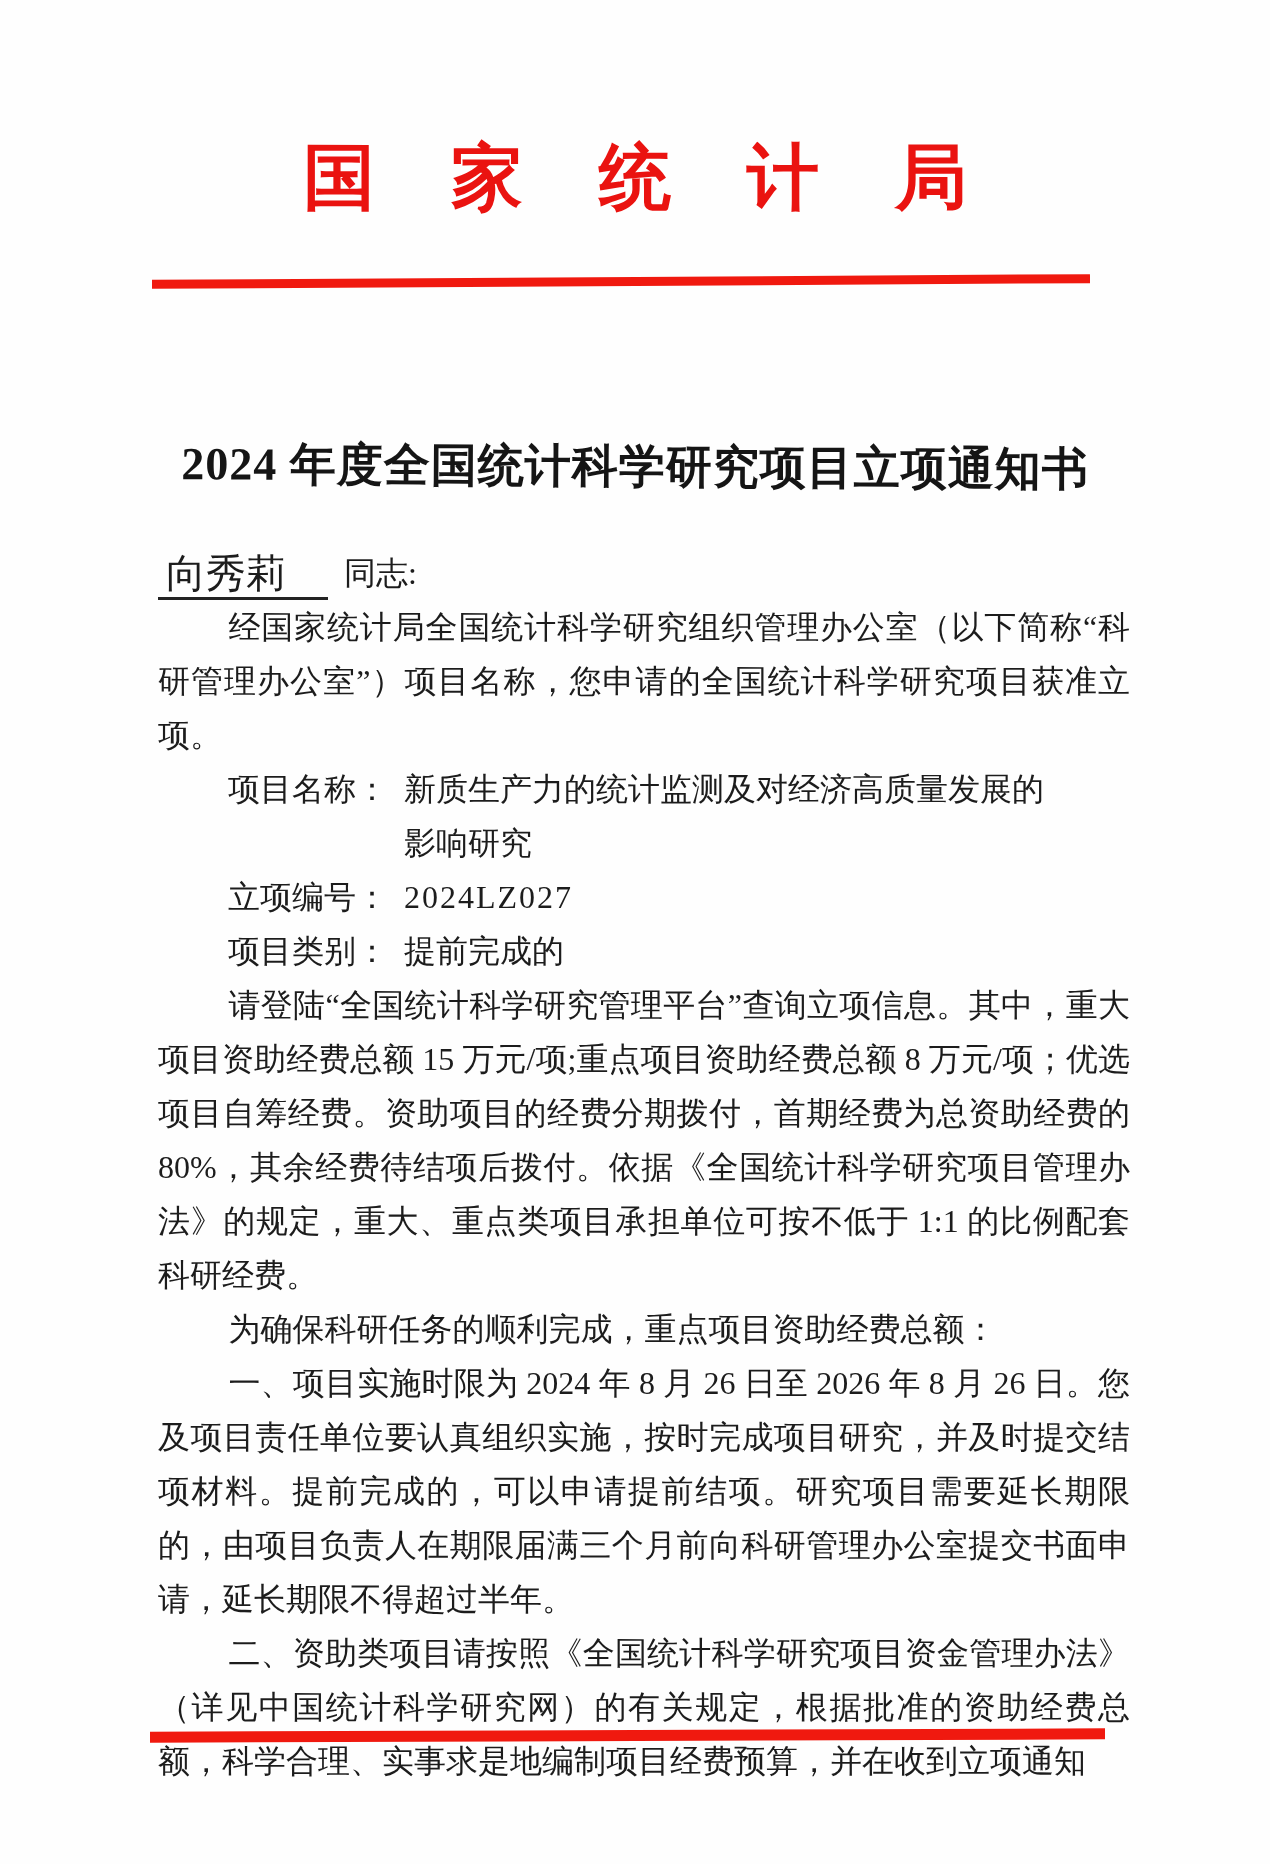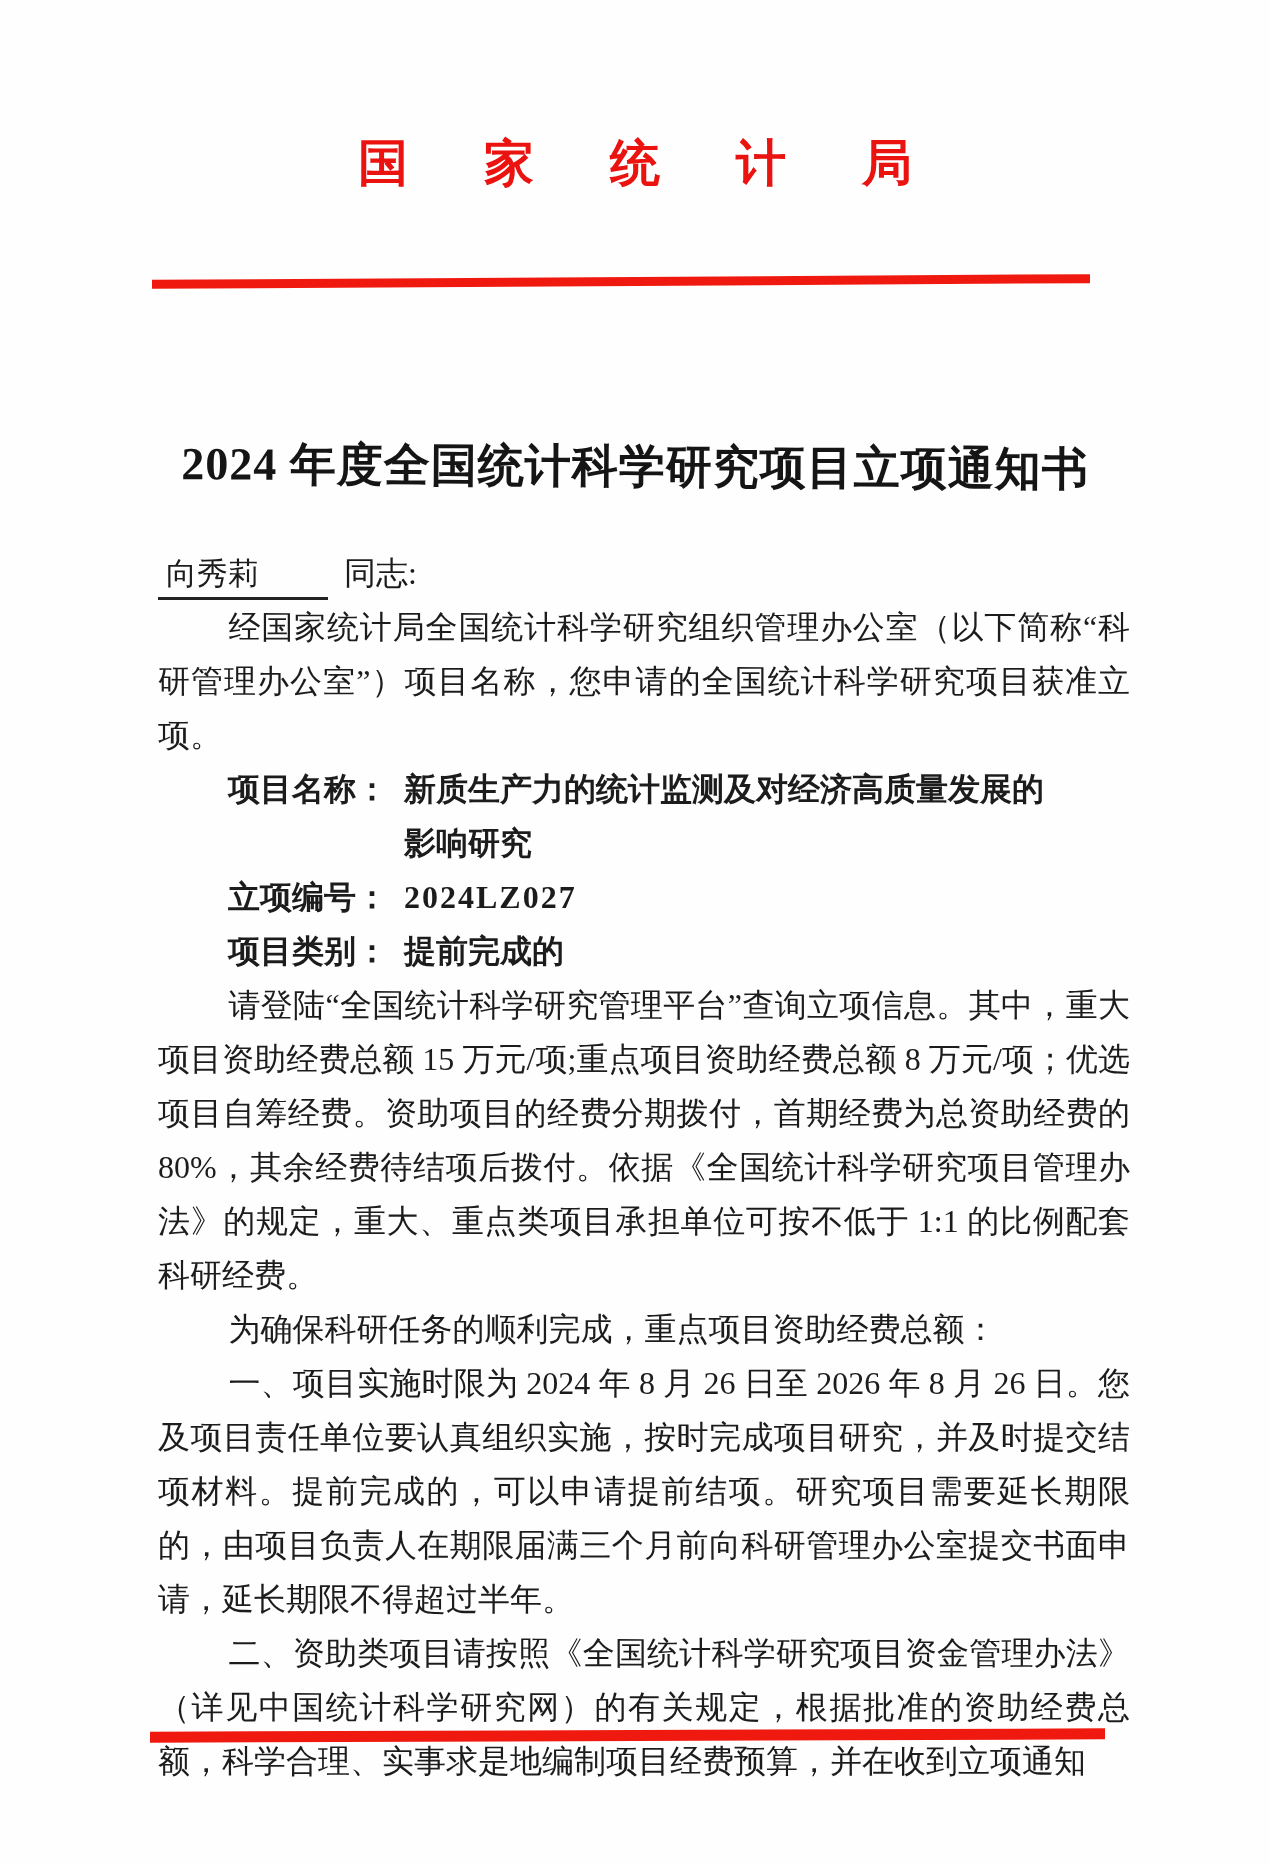--- a/index.html
+++ b/index.html
@@ -17,21 +17,21 @@
     color: #1c1c1c;
   }
   
   .masthead {
     position: absolute;
     top: 130px;
     left: 0;
     width: 100%;
     box-sizing: border-box;
     text-align: center;
-    font-size: 50px;
+    font-size: 72px;
     font-weight: bold;
     color: #ea1310;
     letter-spacing: 76px;
     padding-left: 76px;
     white-space: nowrap;
   }
   
   .rule {
     position: absolute;
     background: #f0190f;
@@ -75,36 +75,35 @@
     color: #1c1c1c;
   }
   .salutation {
     white-space: nowrap;
   }
   .recipient-name {
     display: inline-block;
     min-width: 152px;
     border-bottom: 3px solid #232323;
     padding: 0 10px 1px 8px;
-    font-size: 31px;
+    font-size: 40px;
     line-height: 44px;
     vertical-align: bottom;
   }
   .salutation-suffix {
     margin-left: 16px;
   }
   .letter-body p {
     margin: 0;
     text-indent: 2.2em;
     text-align: justify;
   }
   .field {
     display: flex;
     padding-left: 70px;
-    font-weight: bold;
   }
   .field-label {
     flex: 0 0 176px;
   }
   .field-value {
     flex: 1;
   }
   .field-value .vline {
     display: block;
   }

